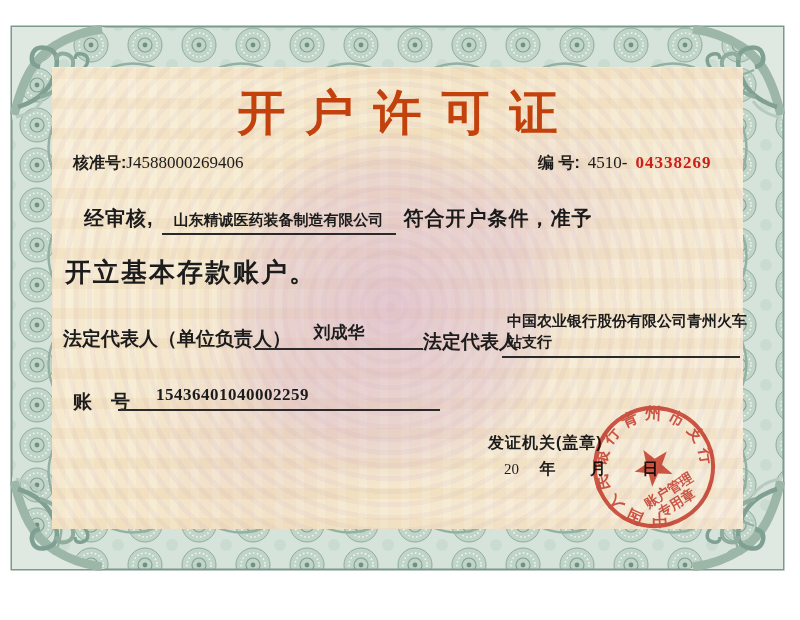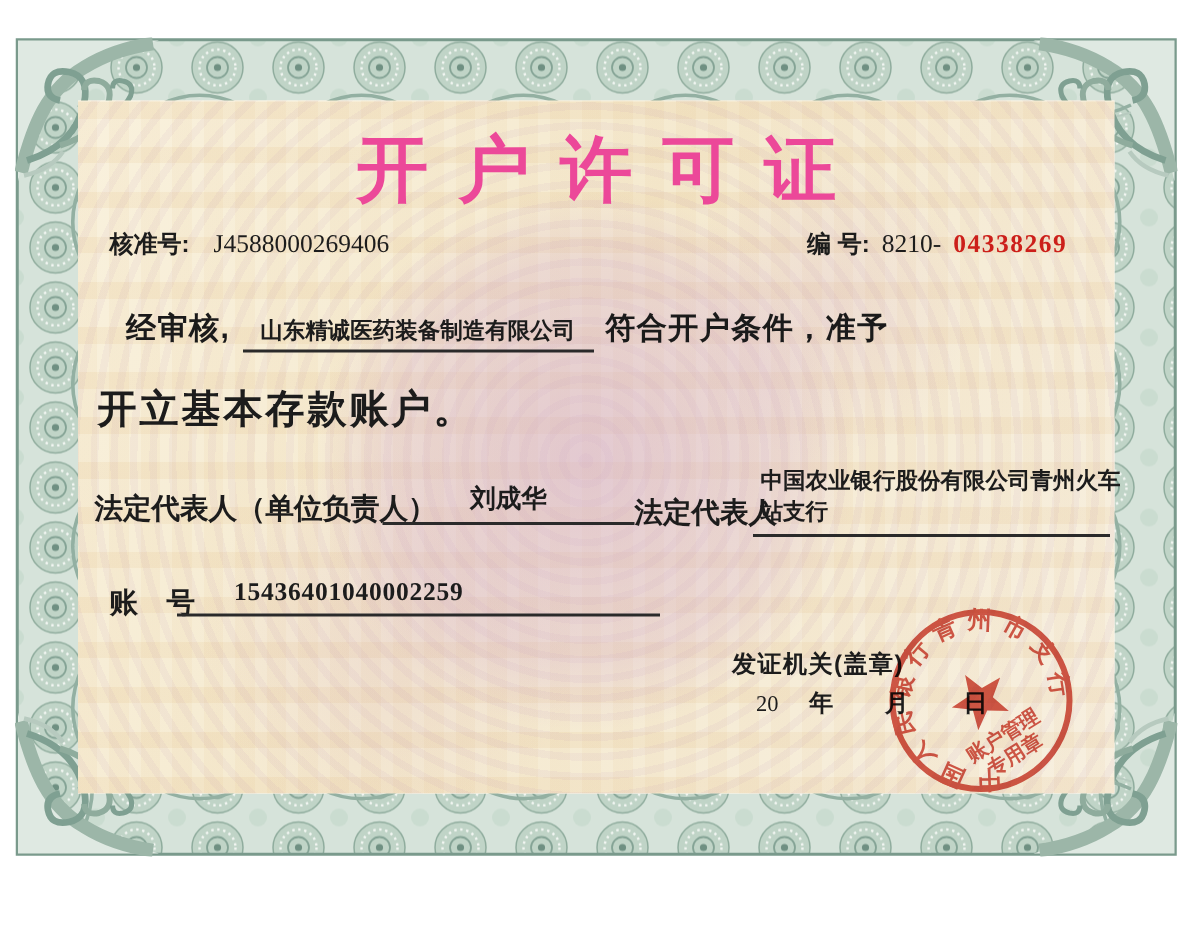--- a/index.html
+++ b/index.html
@@ -14,26 +14,26 @@
       radial-gradient(circle 140px at 72% 30%, rgba(209,168,209,.22), rgba(209,168,209,0) 72%),
       radial-gradient(circle 170px at 30% 78%, rgba(209,168,209,.18), rgba(209,168,209,0) 75%),
       repeating-radial-gradient(circle at 49% 52%, rgba(176,126,176,.07) 0 5px, rgba(176,126,176,0) 5px 13px),
       repeating-linear-gradient(0deg, rgba(206,146,58,.08) 0 11px, rgba(206,146,58,0) 11px 30px),
       repeating-linear-gradient(90deg, rgba(206,146,58,.05) 0 13px, rgba(206,146,58,0) 13px 21px),
       linear-gradient(118deg,#f9f1dd,#f5ead0 45%,#f7efdf);
   }
   .content{position:absolute;left:0;top:0;width:775px;height:546px;color:#1c1c1c;}
   .title{position:absolute;left:0;top:56px;width:775px;text-align:center;
     font-family:"Liberation Serif",serif;font-weight:bold;font-size:48px;
-    letter-spacing:20px;text-indent:20px;color:#ec4899;}
+    letter-spacing:20px;text-indent:20px;color:#c2410c;}
   .row{position:absolute;white-space:nowrap;}
   .lbl{font-weight:bold;font-size:16px;}
   .num{font-family:"Liberation Serif",serif;font-size:17px;}
   .approval-row{left:63px;top:128px;}
-  .approval-row .num{margin-left:16px;text-align:right;}
+  .approval-row .num{margin-left:0;text-align:right;}
   .serial-row{left:528px;top:128px;}
   .serial-row .num{margin-left:8px;}
   .serial-red{color:#cc1f1a;font-weight:bold;margin-left:6px;letter-spacing:1px;}
   .review-row{left:74px;top:180px;display:flex;align-items:baseline;}
   .big{font-weight:bold;font-size:20px;letter-spacing:1px;color:#1a1a1a;}
   .company-line{display:inline-block;width:234px;text-align:center;border-bottom:2px solid #2a2a2a;
     font-family:"Liberation Serif",serif;font-weight:bold;font-size:15px;padding-bottom:3px;margin:0 8px;}
   .line2{left:55px;top:230px;font-weight:bold;font-size:26px;letter-spacing:2px;}
   .rep-label{left:53px;top:301px;font-weight:bold;font-size:19px;}
   .rep-line{left:245px;top:296px;width:168px;text-align:center;border-bottom:2px solid #2a2a2a;
@@ -104,21 +104,21 @@
     <div class="inner"></div>
 
     <div class="content">
       <div class="title">开户许可证</div>
 
       <div class="row approval-row">
         <span class="lbl">核准号:</span><span class="num">J4588000269406</span>
       </div>
 
       <div class="row serial-row">
-        <span class="lbl">编 号:</span><span class="num">8210-</span><span class="num serial-red">04338269</span>
+        <span class="lbl">编 号:</span><span class="num">4510-</span><span class="num serial-red">04338269</span>
       </div>
 
       <div class="row review-row">
         <span class="big">经审核,</span>
         <span class="company-line">山东精诚医药装备制造有限公司</span>
         <span class="big">符合开户条件，准予</span>
       </div>
 
       <div class="row line2">开立基本存款账户。</div>
 

